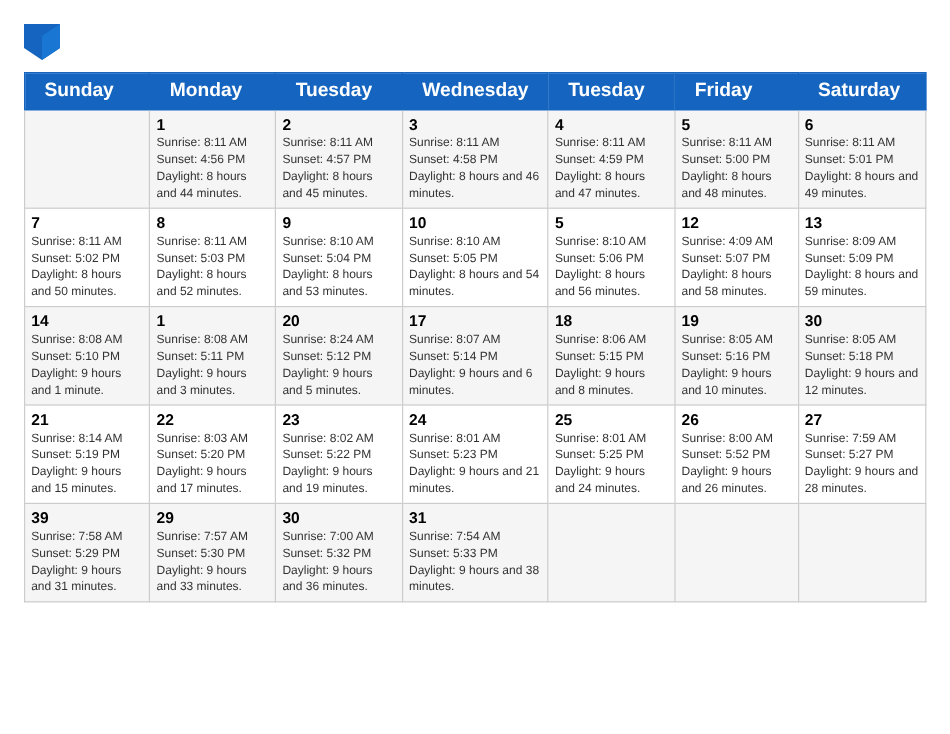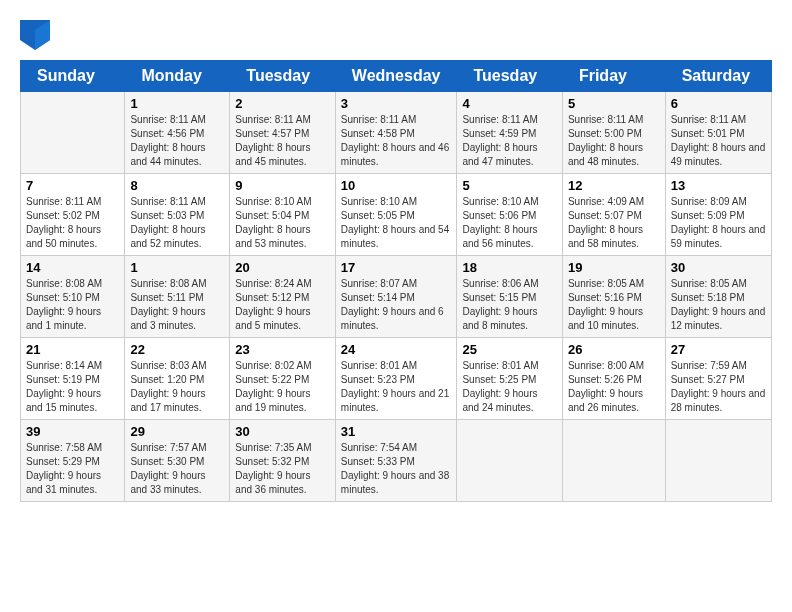--- a/index.html
+++ b/index.html
@@ -270,21 +270,21 @@
         <td>
           <span class="day-number">21</span>
           <div class="day-info">Sunrise: 8:14 AM
 Sunset: 5:19 PM
 Daylight: 9 hours
 and 15 minutes.</div>
         </td>
         <td>
           <span class="day-number">22</span>
           <div class="day-info">Sunrise: 8:03 AM
-Sunset: 1:20 PM
+Sunset: 5:20 PM
 Daylight: 9 hours
 and 17 minutes.</div>
         </td>
         <td>
           <span class="day-number">23</span>
           <div class="day-info">Sunrise: 8:02 AM
 Sunset: 5:22 PM
 Daylight: 9 hours
 and 19 minutes.</div>
         </td>
@@ -298,21 +298,21 @@
         <td>
           <span class="day-number">25</span>
           <div class="day-info">Sunrise: 8:01 AM
 Sunset: 5:25 PM
 Daylight: 9 hours
 and 24 minutes.</div>
         </td>
         <td>
           <span class="day-number">26</span>
           <div class="day-info">Sunrise: 8:00 AM
-Sunset: 5:26 PM
+Sunset: 5:52 PM
 Daylight: 9 hours
 and 26 minutes.</div>
         </td>
         <td>
           <span class="day-number">27</span>
           <div class="day-info">Sunrise: 7:59 AM
 Sunset: 5:27 PM
 Daylight: 9 hours
 and 28 minutes.</div>
         </td>
@@ -327,21 +327,21 @@
         </td>
         <td>
           <span class="day-number">29</span>
           <div class="day-info">Sunrise: 7:57 AM
 Sunset: 5:30 PM
 Daylight: 9 hours
 and 33 minutes.</div>
         </td>
         <td>
           <span class="day-number">30</span>
-          <div class="day-info">Sunrise: 7:35 AM
+          <div class="day-info">Sunrise: 7:00 AM
 Sunset: 5:32 PM
 Daylight: 9 hours
 and 36 minutes.</div>
         </td>
         <td>
           <span class="day-number">31</span>
           <div class="day-info">Sunrise: 7:54 AM
 Sunset: 5:33 PM
 Daylight: 9 hours
 and 38 minutes.</div>

